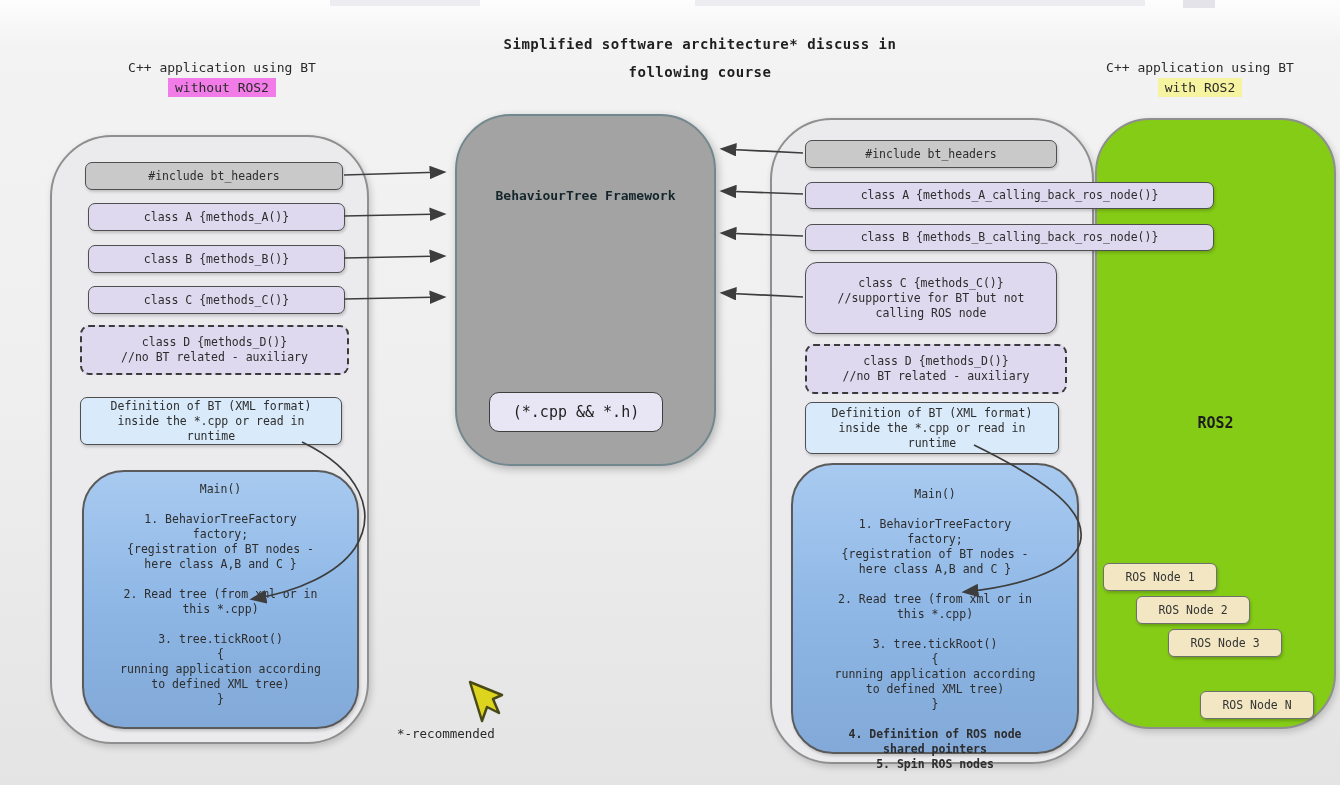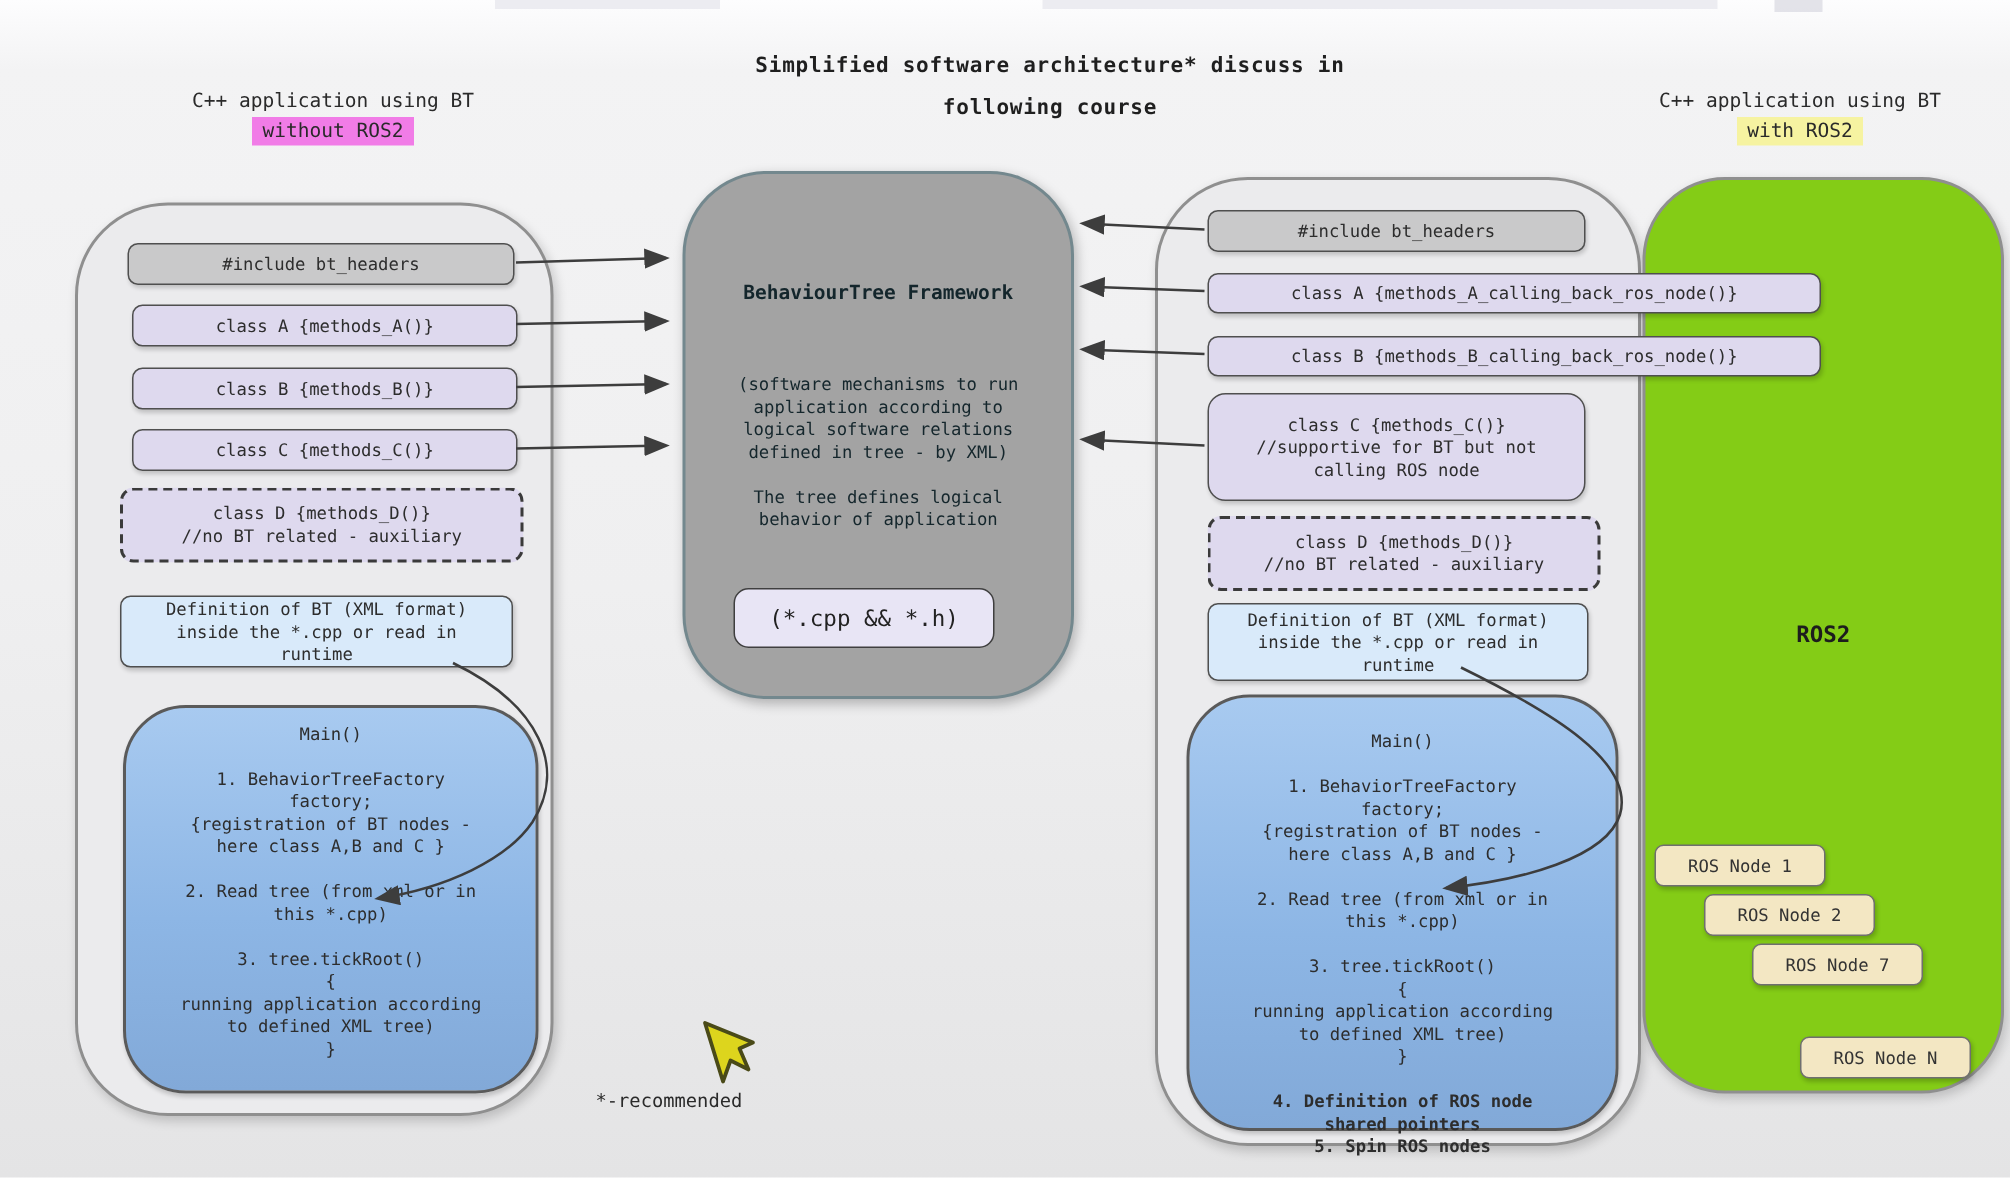--- a/index.html
+++ b/index.html
@@ -109,27 +109,20 @@
 
 3. tree.tickRoot()
 {
 running application according
 to defined XML tree)
 }</div>
 </div>
 
 <div class="framework">
   <div class="fw-title">BehaviourTree Framework</div>
-  <div class="fw-desc">(software mechanisms to run
-application according to
-logical software relations
-defined in tree - by XML)
-
-The tree defines logical
-behavior of application</div>
   <div class="fw-files">(*.cpp  &amp;&amp; *.h)</div>
 </div>
 
 <div class="box gray" style="left:805px;top:140px;width:250px;height:26px;">#include bt_headers</div>
 <div class="box lav" style="left:805px;top:182px;width:407px;height:25px;">class A {methods_A_calling_back_ros_node()}</div>
 <div class="box lav" style="left:805px;top:224px;width:407px;height:25px;">class B {methods_B_calling_back_ros_node()}</div>
 <div class="box lav" style="left:805px;top:262px;width:250px;height:70px;border-radius:12px;">class C {methods_C()}
 //supportive for BT but not
 calling ROS node</div>
 <div class="box dashed" style="left:805px;top:344px;width:258px;height:46px;">class D  {methods_D()}
@@ -155,21 +148,21 @@
 to defined XML tree)
 }</div>
     <div class="boldtail">4. Definition of ROS node
 shared pointers
 5. Spin ROS nodes</div>
   </div>
 </div>
 
 <div class="rosnode" style="left:1103px;top:563px;">ROS Node 1</div>
 <div class="rosnode" style="left:1136px;top:596px;">ROS Node 2</div>
-<div class="rosnode" style="left:1168px;top:629px;">ROS Node 7</div>
+<div class="rosnode" style="left:1168px;top:629px;">ROS Node 3</div>
 <div class="rosnode" style="left:1200px;top:691px;">ROS Node N</div>
 
 <div class="abs footnote">*-recommended</div>
 
 <svg class="overlay" width="1340" height="785" viewBox="0 0 1340 785">
   <defs>
     <marker id="arr" markerWidth="10" markerHeight="8" refX="8.5" refY="4" orient="auto">
       <path d="M0,0 L10,4 L0,8 Z" fill="#3d3d3d"></path>
     </marker>
   </defs>

